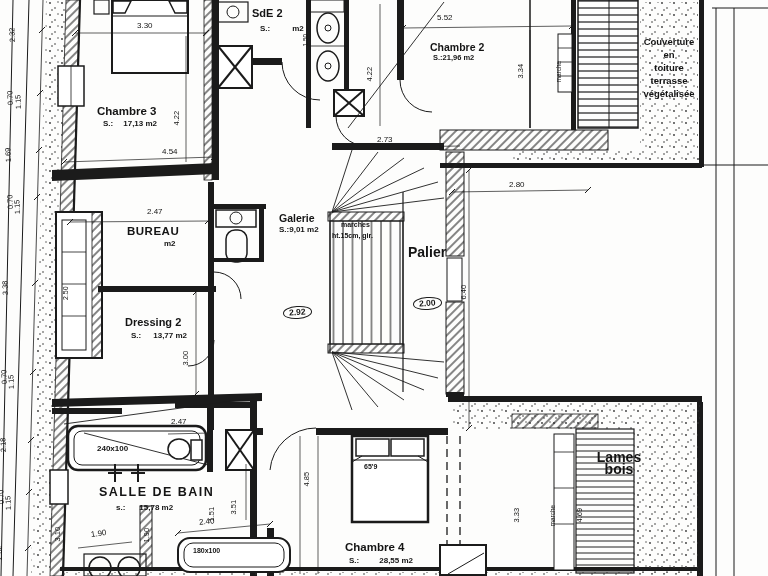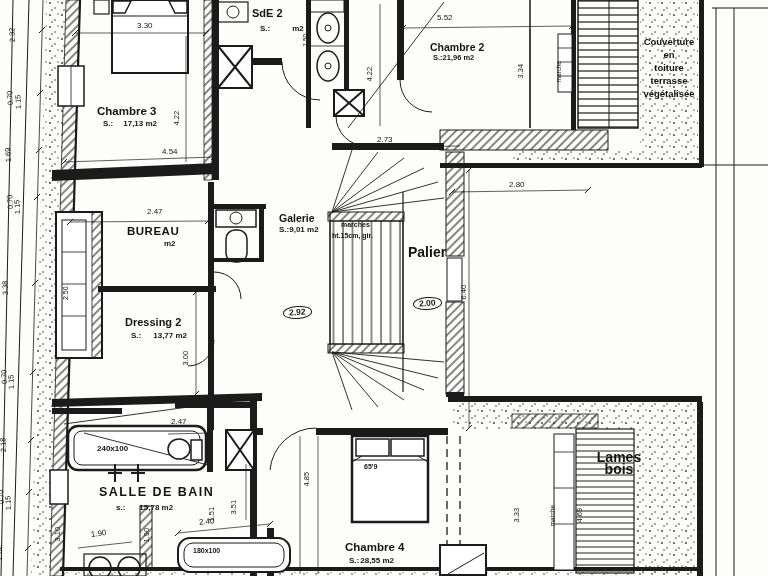--- a/index.html
+++ b/index.html
@@ -317,21 +317,21 @@
 
 <div class="lbl b" style="left:99px;top:486px;font-size:12.5px;letter-spacing:1.5px">SALLE DE BAIN</div>
 <div class="lbl area" style="left:116px;top:504px">
   <span>s.:</span>
   <span style="margin-left:14px">15,78 m2</span>
 </div>
 
 <div class="lbl b" style="left:345px;top:542px;font-size:11.5px">Chambre 4</div>
 <div class="lbl area" style="left:349px;top:557px">
   <span>S.:</span>
-  <span style="margin-left:1px">28,55 m2</span>
+  <span style="margin-left:20px">28,55 m2</span>
 </div>
 
 <div class="lbl b ctr" style="left:636px;top:35px;width:66px;font-size:9.5px;line-height:13px;white-space:normal">
   <div>Couverture</div>
   <div>en</div>
   <div>toiture</div>
   <div>terrasse</div>
   <div>végétalisée</div>
 </div>
 

